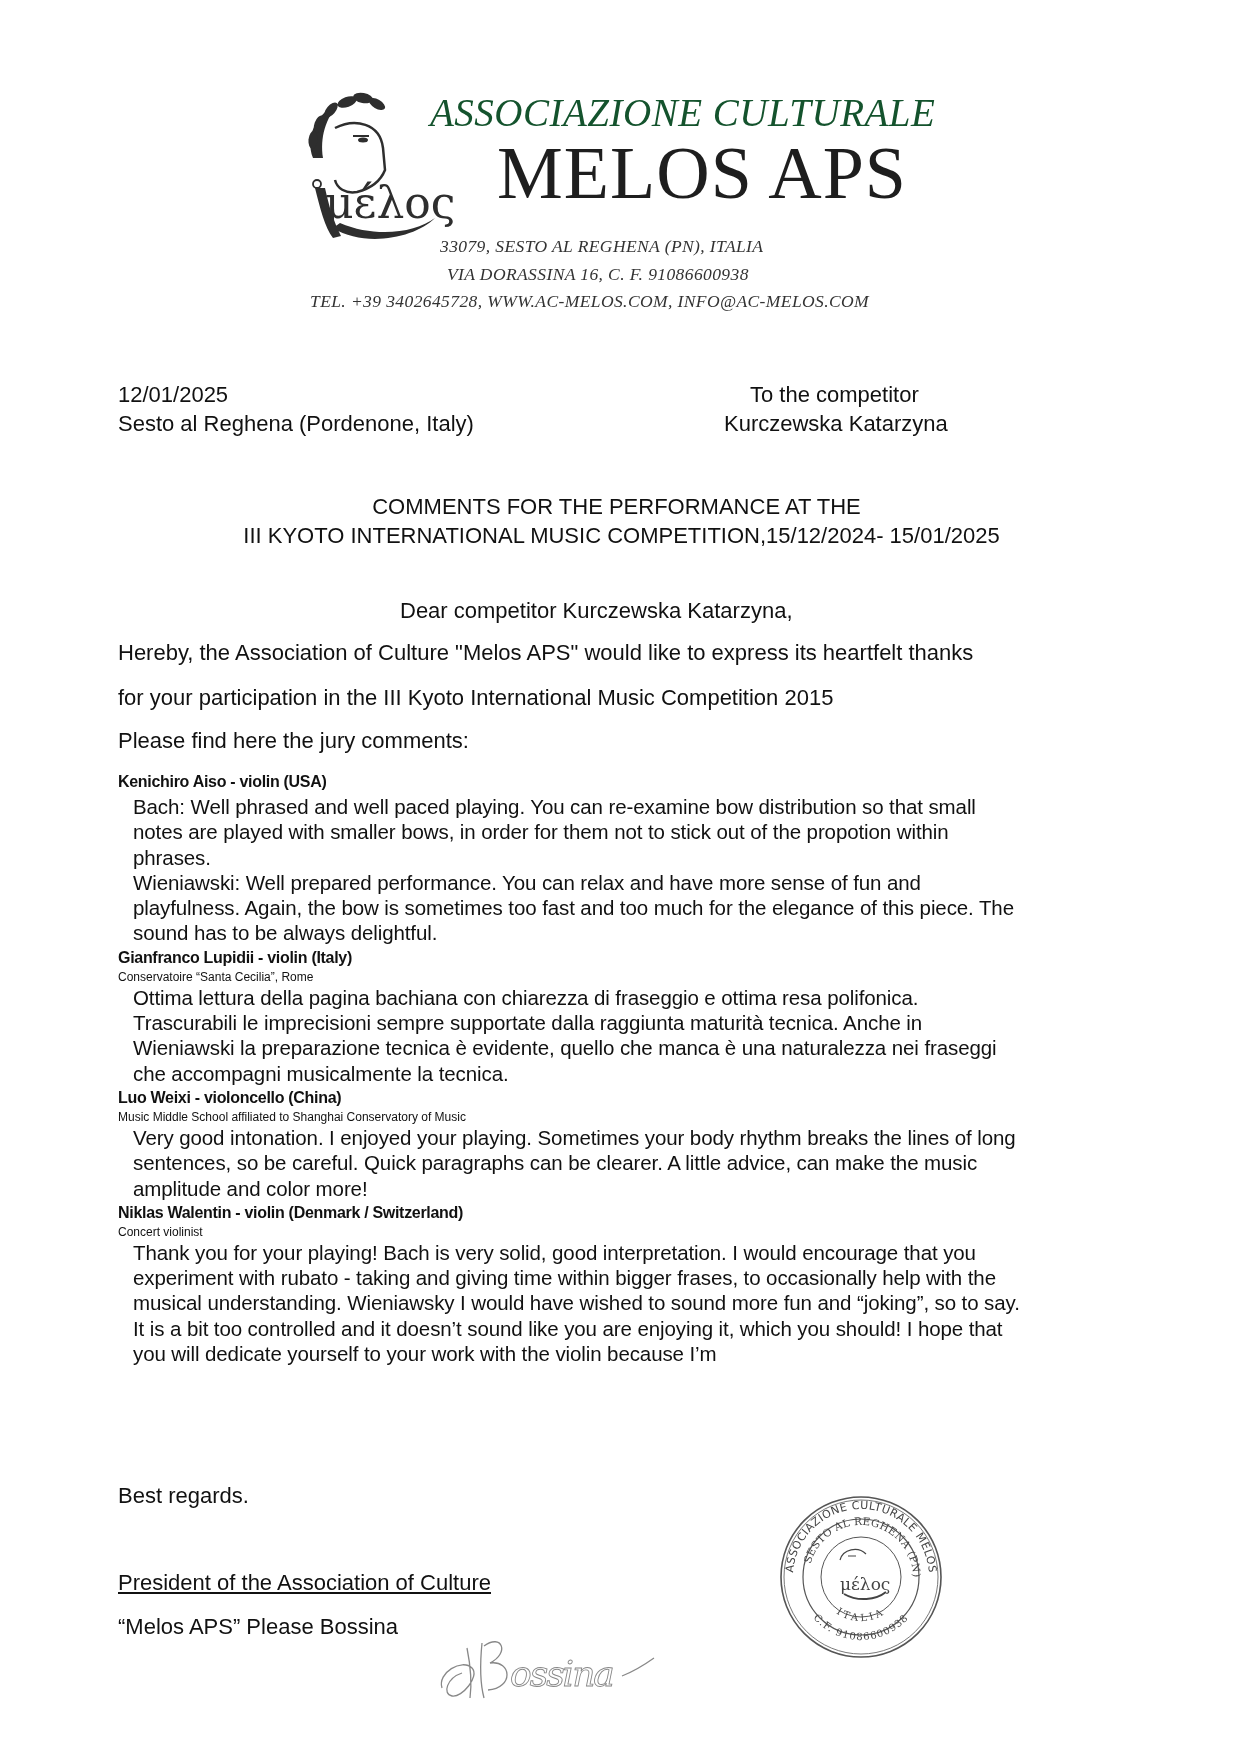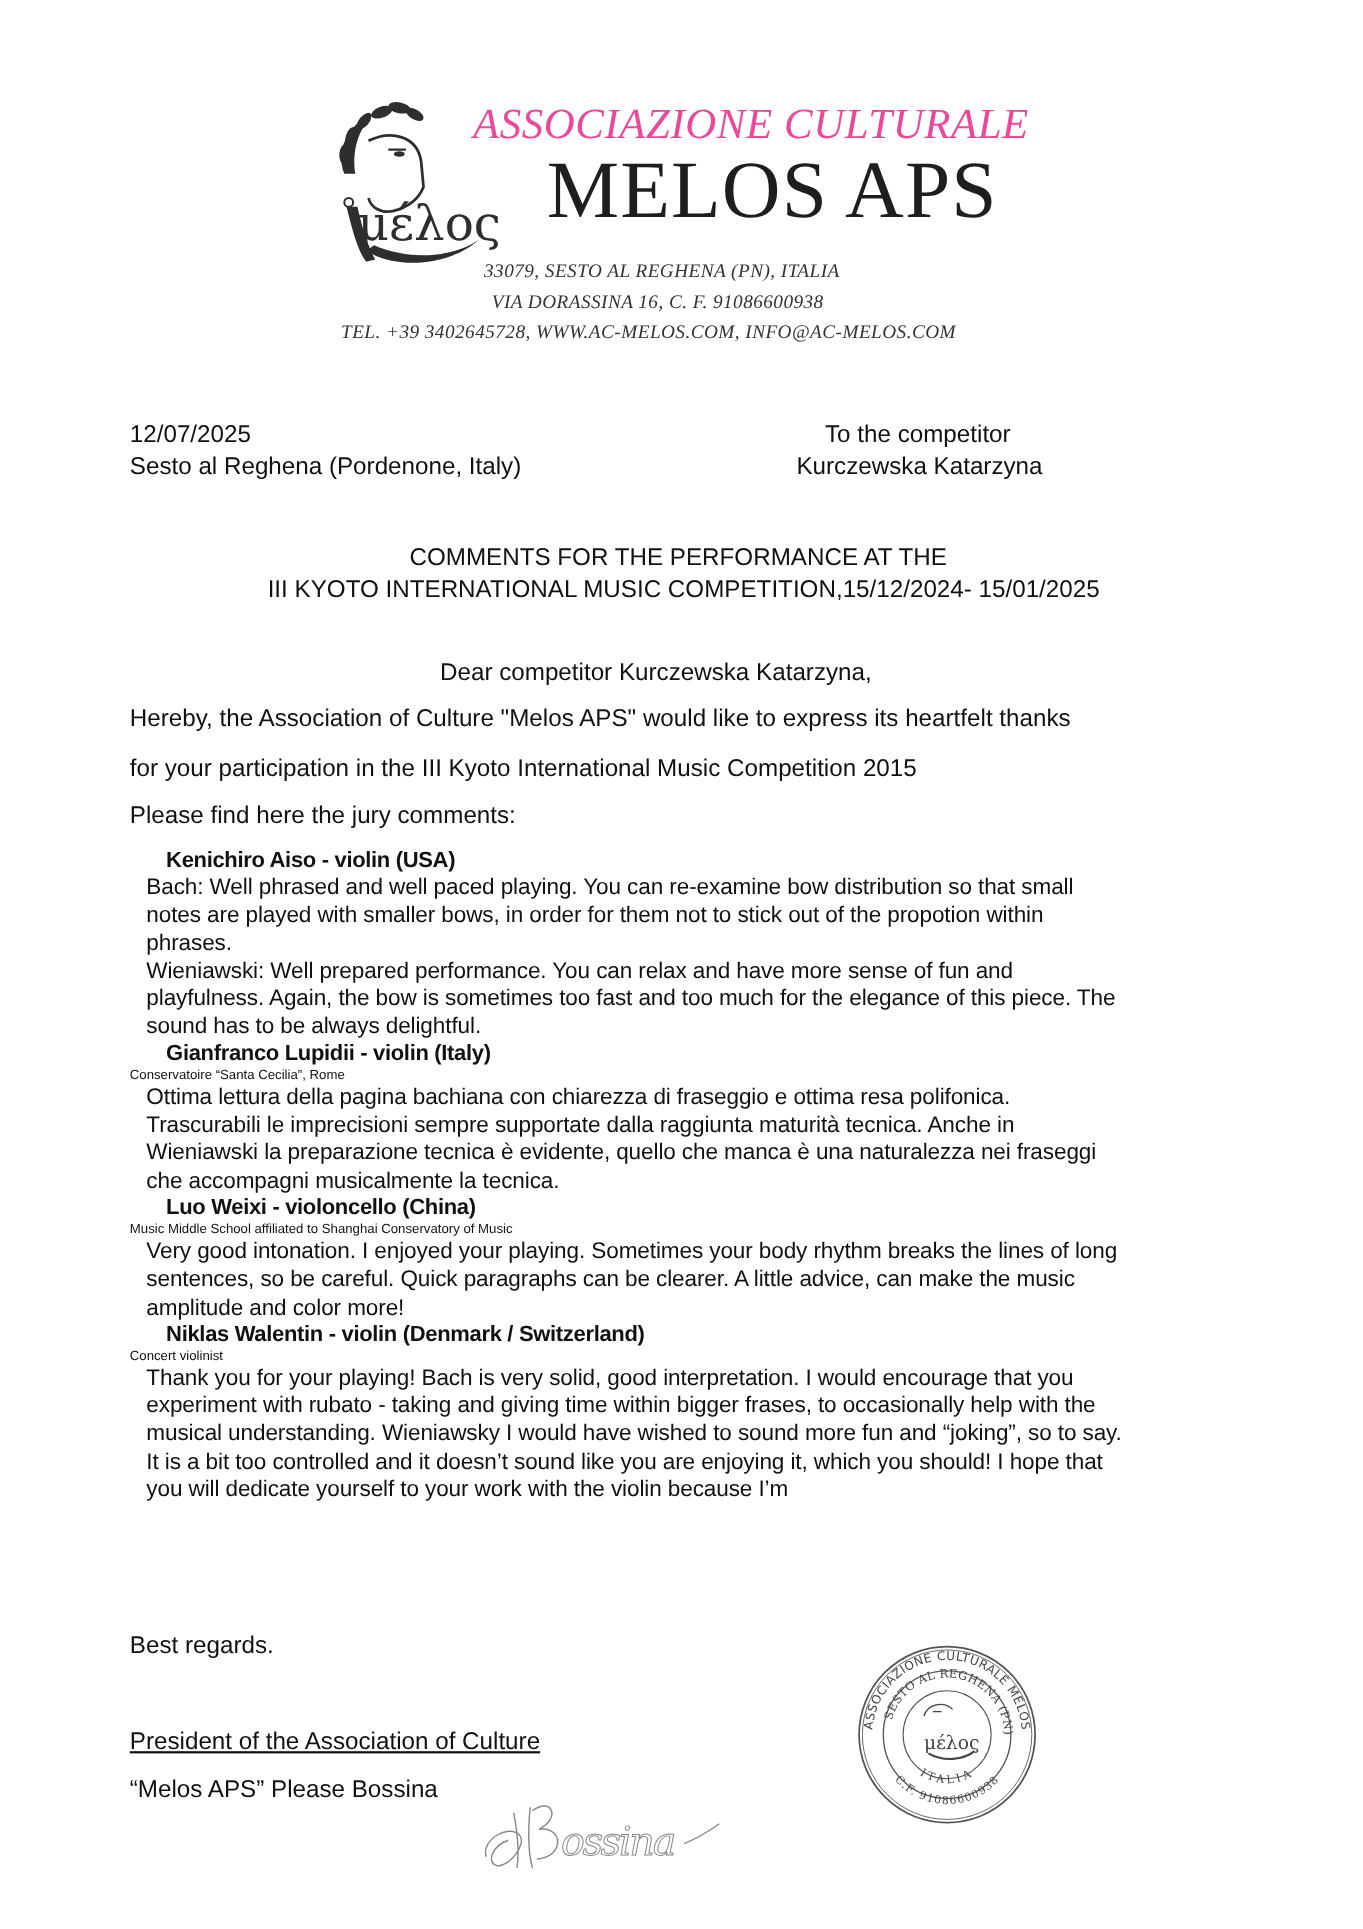--- a/index.html
+++ b/index.html
@@ -2,21 +2,21 @@
 <html><head>
 <meta charset="utf-8">
 <style>
   html, body { margin: 0; padding: 0; background: #ffffff; }
   body { width: 1239px; height: 1754px; position: relative; overflow: hidden; color: #111; }
   .sans { font-family: "Liberation Sans", sans-serif; }
   .serif { font-family: "Liberation Serif", serif; }
 
   
   #logo { position: absolute; left: 285px; top: 88px; width: 200px; height: 160px; }
-  #org-line1 { position: absolute; left: 430px; top: 90px; font-size: 39px; font-style: italic; color: #ec4899; letter-spacing: 0.5px; white-space: nowrap; }
+  #org-line1 { position: absolute; left: 430px; top: 90px; font-size: 39px; font-style: italic; color: #14532d; letter-spacing: 0.5px; white-space: nowrap; }
   #org-line2 { position: absolute; left: 497px; top: 136px; font-size: 74px; color: #1e1e1e; letter-spacing: 1px; white-space: nowrap; line-height: 1; }
   .addr { position: absolute; font-size: 17.5px; font-style: italic; color: #333; white-space: nowrap; letter-spacing: 0.4px; }
   #addr1 { left: 440px; top: 236px; }
   #addr2 { left: 447px; top: 264px; }
   #addr3 { left: 310px; top: 291px; }
 
   
   .txt { position: absolute; font-size: 22px; white-space: nowrap; color: #111; }
   #date { left: 118px; top: 382px; }
   #place { left: 118px; top: 411px; }
@@ -24,21 +24,21 @@
   #to-name { left: 724px; top: 411px; }
   .title { position: absolute; left: 0; width: 1239px; text-align: center; font-size: 22px; white-space: nowrap; }
   #title1 { top: 494px; left: -3px; }
   #title2 { top: 523px; left: 2px; }
   #salutation { left: 400px; top: 598px; }
   #thanks1 { left: 118px; top: 640px; }
   #thanks2 { left: 118px; top: 685px; }
   #intro { left: 118px; top: 728px; text-align: center; }
 
   #jury { position: absolute; left: 118px; top: 770px; width: 1010px; }
-  .juror-name { font-size: 20px; font-weight: bold; line-height: 24px; letter-spacing: -0.3px; margin-left: 33px; }
+  .juror-name { font-size: 16px; font-weight: bold; line-height: 24px; letter-spacing: -0.3px; }
   .juror-aff { font-size: 12px; line-height: 15px; }
   .juror-comment { font-size: 20.5px; line-height: 25.3px; white-space: pre-line; letter-spacing: -0.1px; margin-left: 15px; }
 
   #regards { left: 118px; top: 1483px; }
   #pres1 { left: 118px; top: 1570px; text-decoration: underline; }
   #pres2 { left: 118px; top: 1614px; }
 
   #signature { position: absolute; left: 432px; top: 1618px; width: 225px; height: 90px; }
   #stamp { position: absolute; left: 778px; top: 1494px; width: 166px; height: 166px; }
 </style>
@@ -68,21 +68,21 @@
 
   <path d="M48 140 C 80 160, 130 150, 150 130 C 130 145, 90 150, 55 135 Z" fill="#2e2e2e"></path>
 </svg>
 
 <div id="org-line1" class="serif">ASSOCIAZIONE CULTURALE</div>
 <div id="org-line2" class="serif">MELOS APS</div>
 <div id="addr1" class="addr serif">33079, SESTO AL REGHENA (PN), ITALIA</div>
 <div id="addr2" class="addr serif">VIA DORASSINA 16, C. F. 91086600938</div>
 <div id="addr3" class="addr serif">TEL. +39 3402645728, WWW.AC-MELOS.COM, INFO@AC-MELOS.COM</div>
 
-<div id="date" class="txt sans">12/07/2025</div>
+<div id="date" class="txt sans">12/01/2025</div>
 <div id="place" class="txt sans">Sesto al Reghena (Pordenone, Italy)</div>
 <div id="to-label" class="txt sans">To the competitor</div>
 <div id="to-name" class="txt sans">Kurczewska Katarzyna</div>
 
 <div id="title1" class="title sans">COMMENTS FOR THE PERFORMANCE AT THE</div>
 <div id="title2" class="title sans">III KYOTO INTERNATIONAL MUSIC COMPETITION,15/12/2024- 15/01/2025</div>
 
 <div id="salutation" class="txt sans">Dear competitor Kurczewska Katarzyna,</div>
 <div id="thanks1" class="txt sans">Hereby, the Association of Culture "Melos APS" would like to express its heartfelt thanks</div>
 <div id="thanks2" class="txt sans">for your participation in the III Kyoto International Music Competition 2015</div>

